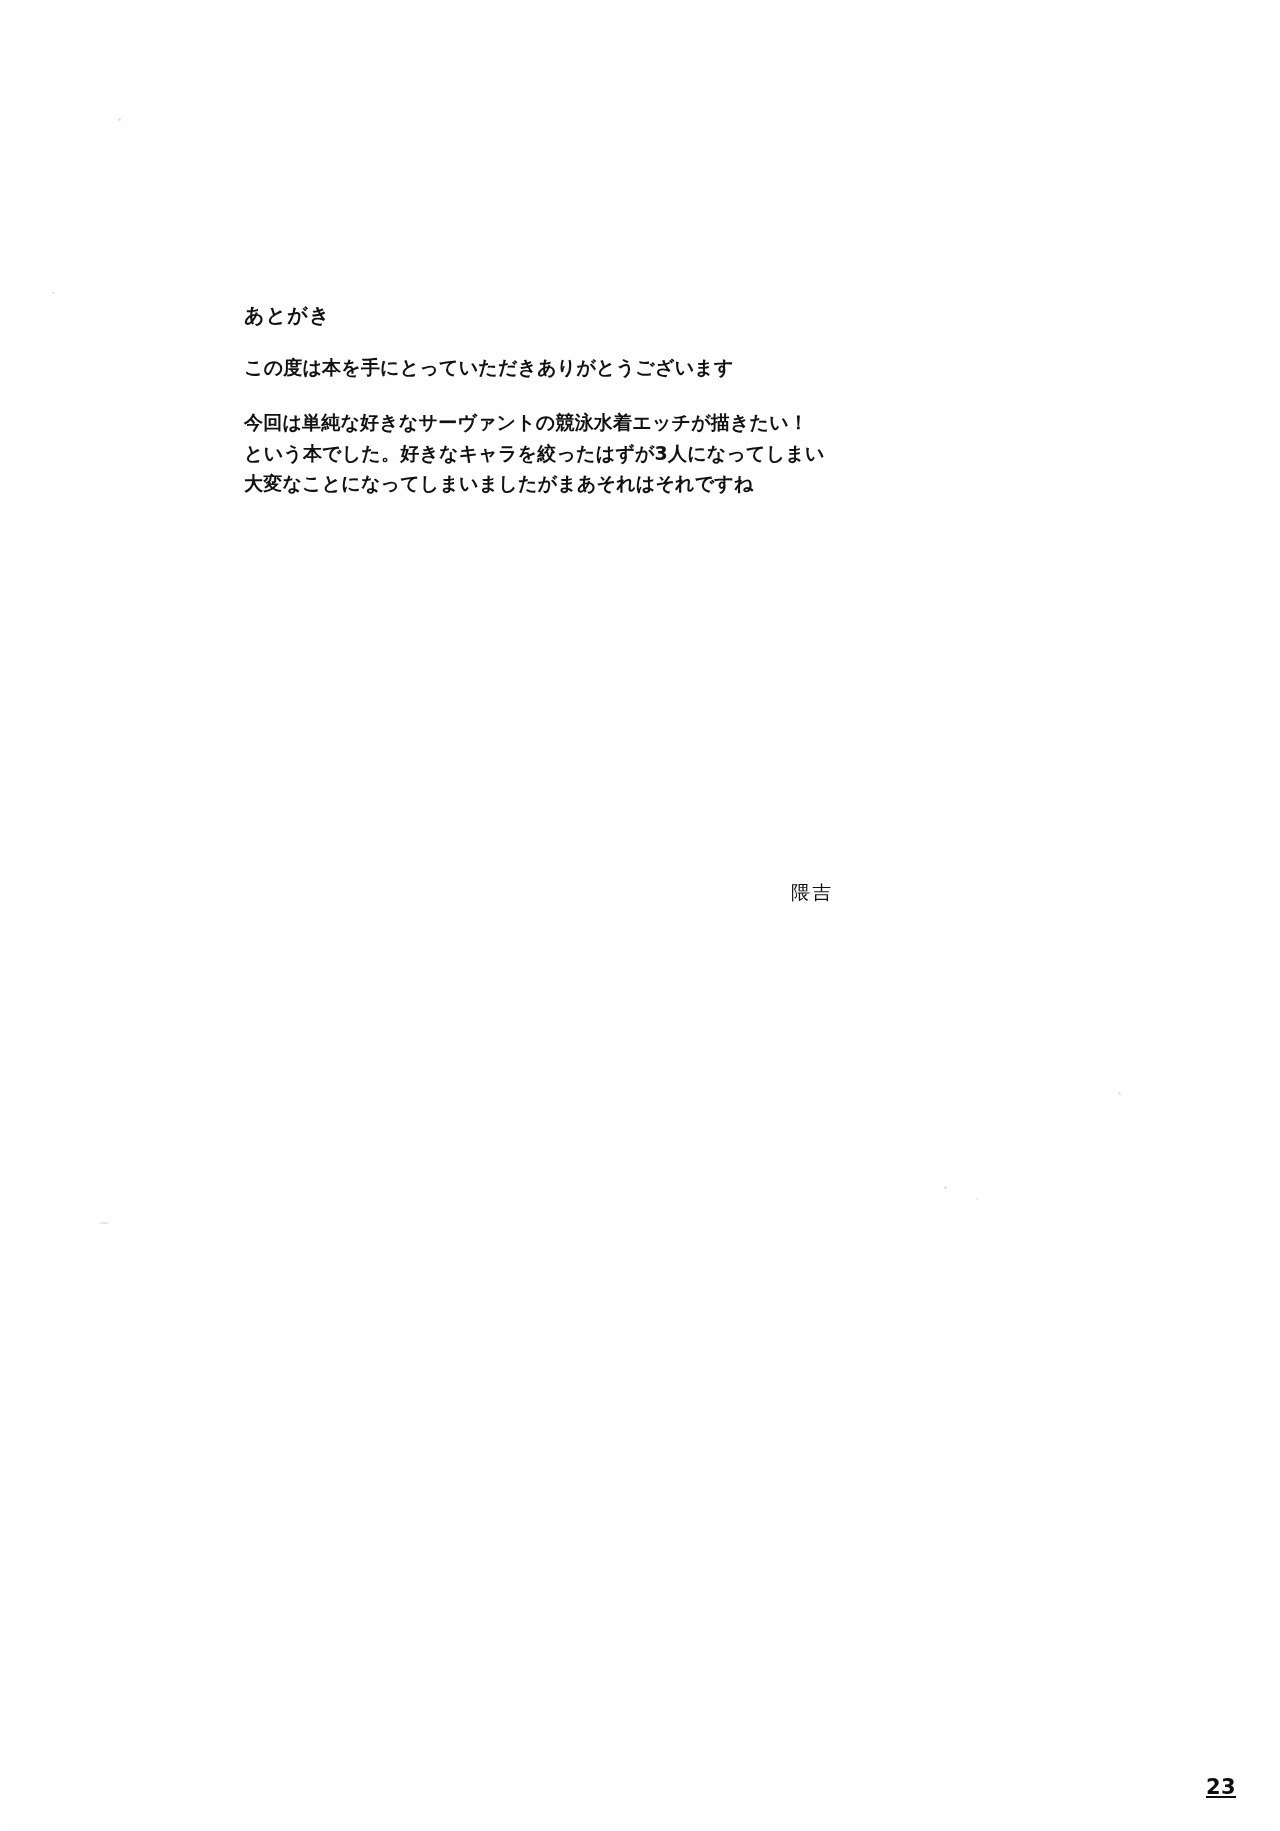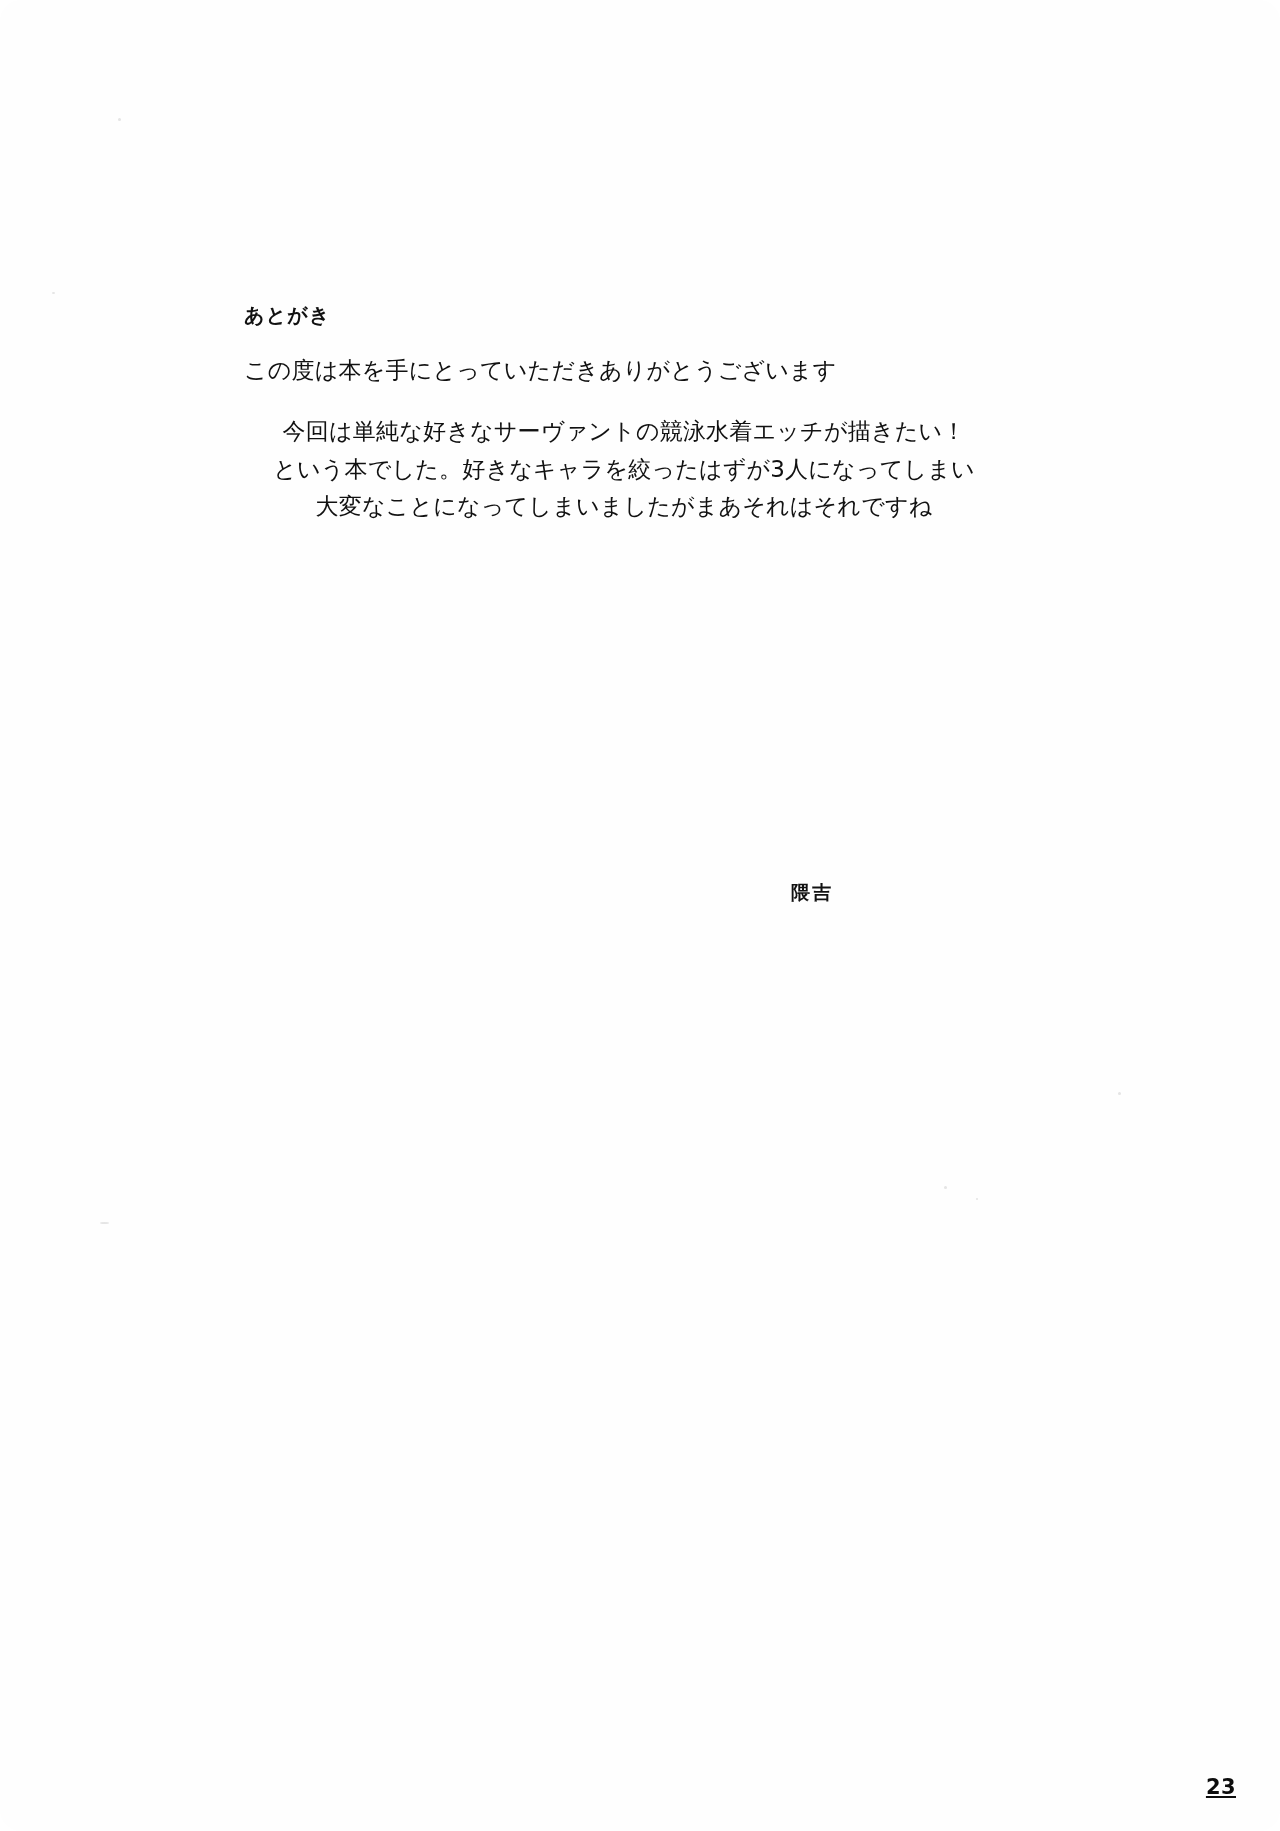--- a/index.html
+++ b/index.html
@@ -32,39 +32,38 @@
 
   .aw-title {
     font-size: 20px;
     font-weight: 700;
     letter-spacing: 0.06em;
     line-height: 1.5;
     margin: 0 0 22px 0;
   }
 
   .aw-block {
-    font-size: 23px;
-    font-weight: 400;
+    font-size: 19px;
+    font-weight: 700;
     letter-spacing: 0.01em;
     line-height: 1.62;
     margin: 0 0 24px 0;
     white-space: pre-line;
   }
 
   .aw-block.tight {
     margin-bottom: 26px;
-    text-align: center;
   }
 
   .signature {
     position: absolute;
     left: 777px;
     top: 880px;
     font-size: 19px;
-    font-weight: 700;
+    font-weight: 400;
     letter-spacing: 0.12em;
     padding-left: 14px;
   }
 
   .page-number {
     position: absolute;
     right: 44px;
     bottom: 32px;
     font-size: 21px;
     font-weight: 700;

